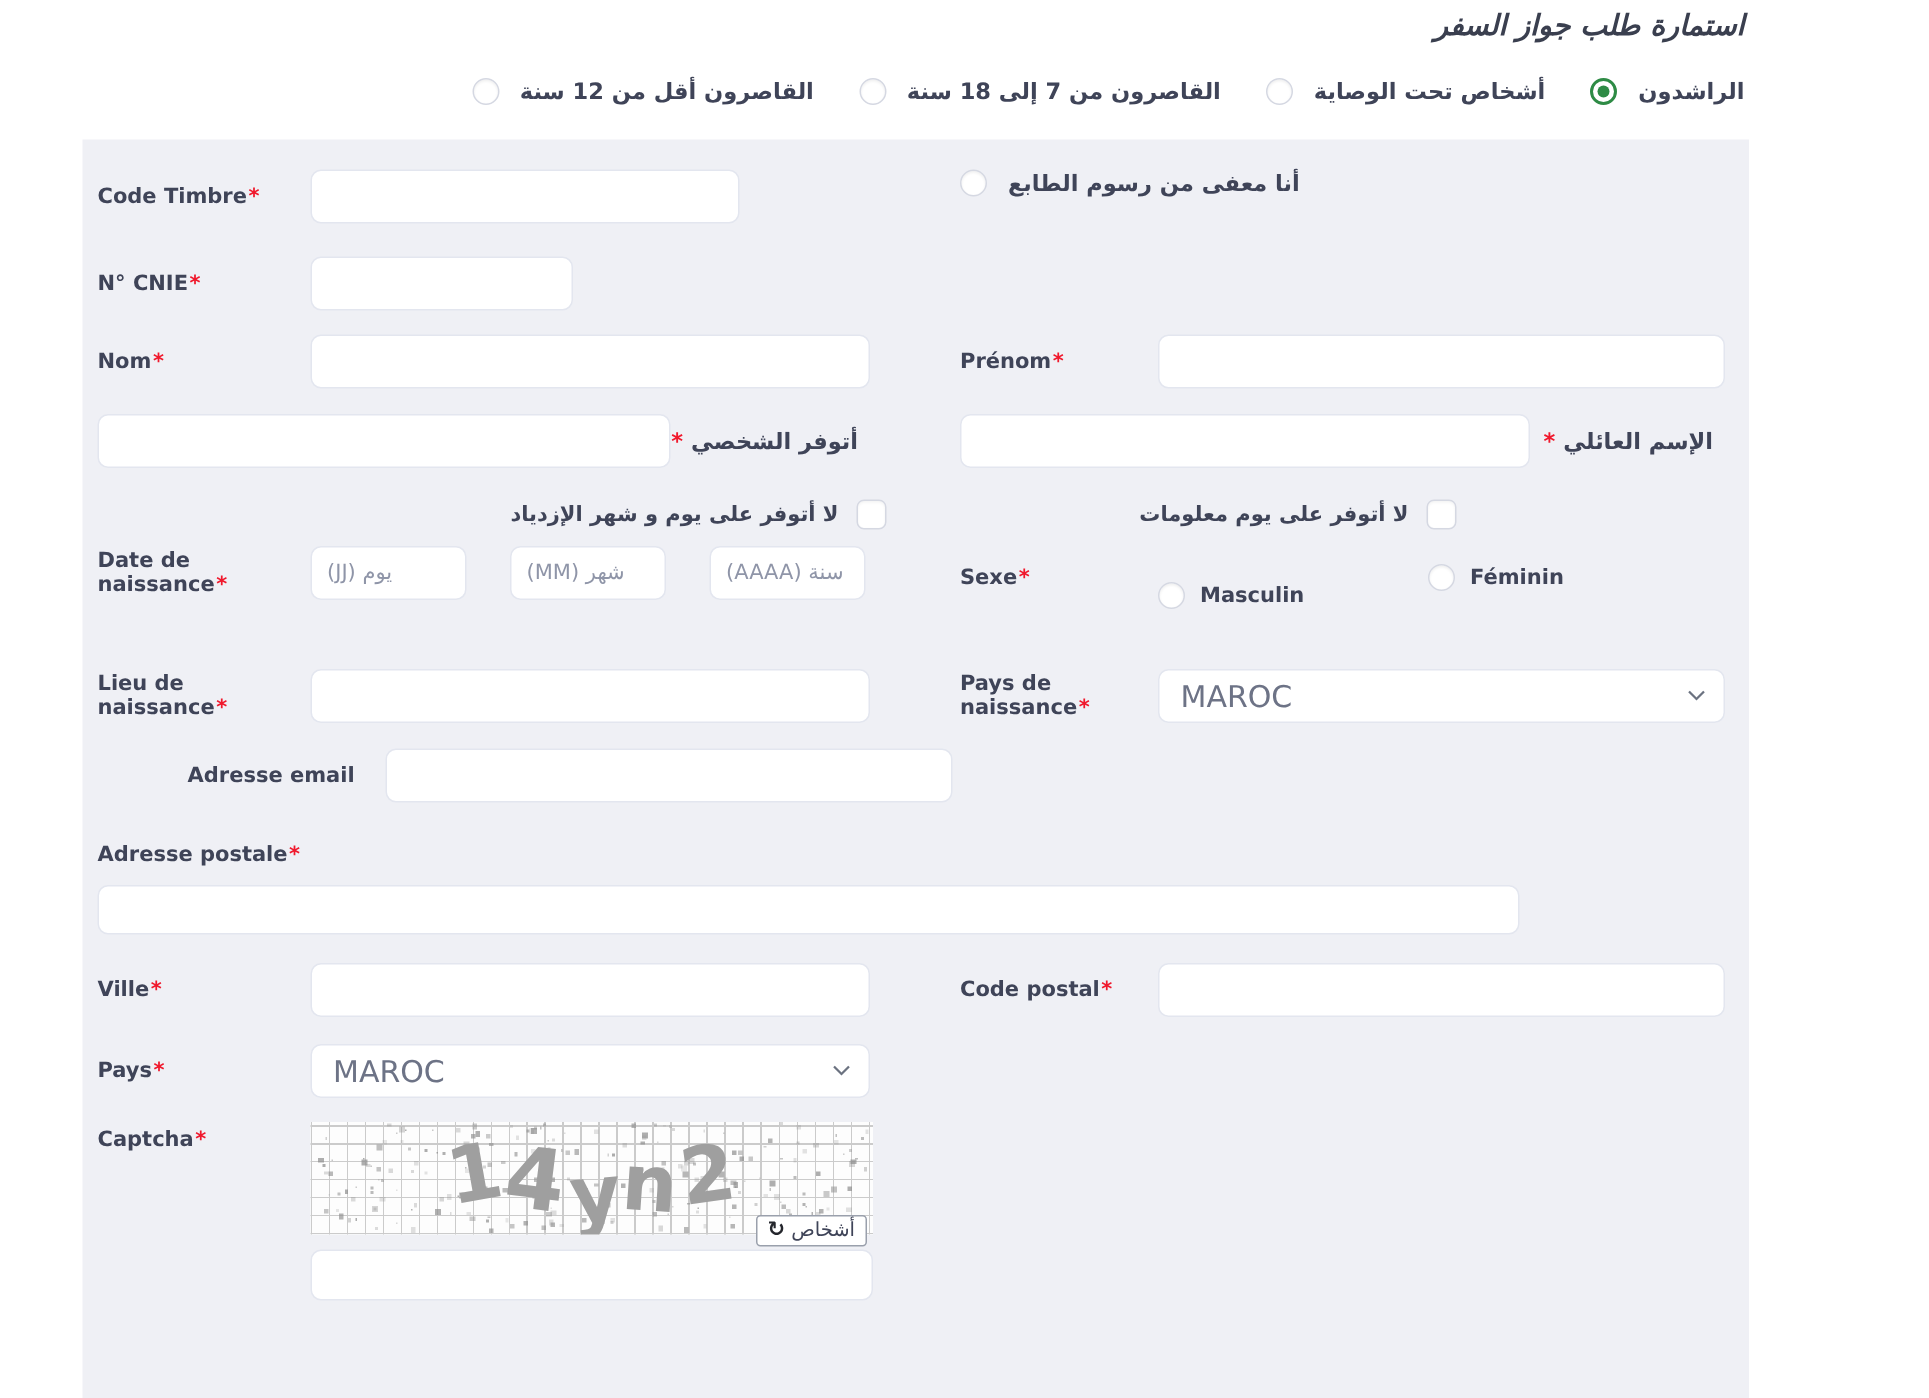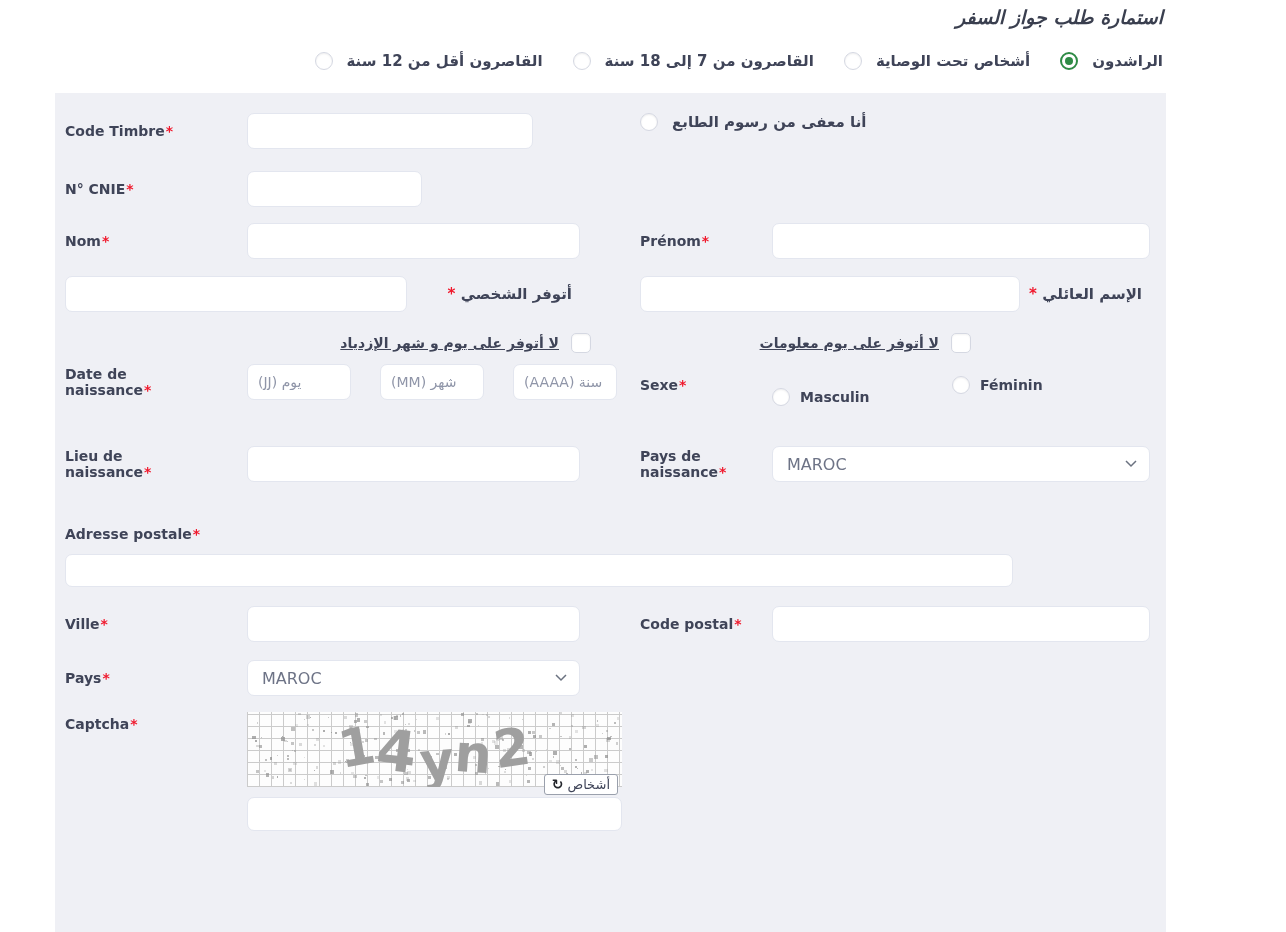--- a/index.html
+++ b/index.html
@@ -34,21 +34,21 @@
     position:absolute; left:55px; top:93px; width:1111px; height:839px;
     background:#eff0f5; padding:20px 10px 0;
   }
   .section-header {
     height:30px; background:#e9e9e4; display:flex; align-items:center;
     padding:0 10px; margin-bottom:22px;
   }
   .section-header span { font-size:15px; font-weight:700; color:#23262f; }
 
   .row { display:flex; margin-bottom:16px; align-items:flex-start; }
-  .col-l { width:515px; display:flex; align-items:center;gap:40px; }
+  .col-l { width:515px; display:flex; align-items:center; }
   .col-r { width:510px; margin-left:60px; display:flex; align-items:center; }
   .lbl { width:142px; flex-shrink:0; font-size:14px; font-weight:600; color:#3f4458; }
   .lbl-r { width:132px; flex-shrink:0; font-size:14px; font-weight:600; color:#3f4458; }
   .req { color:#f0182c; margin-left:1px; font-weight:700; }
 
   .inp {
     height:36px; border:1px solid #e3e6ef; border-radius:7px; background:#fff;
     padding:0 12px; font-size:14px; color:#3f4458; outline:none;
     font-family:inherit;
   }
@@ -63,42 +63,42 @@
   .ar-label { font-size:15px; font-weight:600; color:#3f4458; white-space:nowrap; }
   .stamp-grp { gap:14px; }
 
   .lbl-ar-wrap { flex:1; display:flex; justify-content:flex-end; padding-right:8px; }
 
   
   .row-checks { align-items:center; height:20px; }
   .chk-grp { display:flex; align-items:center; justify-content:flex-end; gap:12px; }
   .chk-grp.g1 { width:526px; }
   .chk-grp.g2 { width:380px; }
-  .chk-label { font-size:14px; font-weight:600; color:#3f4458; white-space:nowrap;text-decoration:underline; }
+  .chk-label { font-size:14px; font-weight:600; color:#3f4458; white-space:nowrap; }
   .checkbox {
     width:20px; height:20px; border-radius:5px; border:1px solid #d5d8e2;
     background:#fff; box-shadow:inset 0 1px 2px rgba(0,0,0,.05); flex-shrink:0; cursor:pointer;
   }
 
   
   .date-grp { display:flex; gap:29px; }
   .date-inp { width:104px; padding:0 10px; text-align:left; }
 
   
   .sexe-grp { display:flex; align-items:center; gap:10px; }
   .sexe-grp.first { width:180px;margin-top:24px; }
   .sexe-label { font-size:14px; font-weight:600; color:#3f4458; }
 
   
   .select {
     height:36px; background:#fff; border:1px solid #e3e6ef; border-radius:7px;
     display:flex; align-items:center; justify-content:space-between;
     padding:0 12px 0 14px; cursor:pointer;
   }
-  .select-value { font-size:16px; color:#6d7386; }
+  .select-value { font-size:20px; color:#6d7386; }
 
   
   .prefix {
     width:104px; height:36px; background:#ebebeb; border:1px solid #d2d2d2;
     border-radius:7px; display:flex; align-items:center; padding-left:16px;
     color:#6e6e6e; font-size:14px; margin-right:28px; flex-shrink:0;
   }
 
   .addr-label-row { margin-bottom:12px; font-size:14px; font-weight:600; }
   .addr-input { height:33px; }
@@ -256,20 +256,24 @@
       <div class="select w378">
         <span class="select-value">MAROC</span>
         <svg width="12" height="8" viewBox="0 0 12 8">
             <path d="M1 1l5 5 5-5" stroke="#6b7280" stroke-width="1.5" fill="none"></path>
           </svg>
       </div>
     </div>
   </div>
 
   <div class="row mb27">
+    <div class="col-r">
+      <span class="lbl-r">Adresse email</span>
+      <input class="inp w378" style="">
+    </div>
   </div>
 
   <div class="addr-label-row"><span>Adresse postale</span><span class="req">*</span></div>
   <div class="row mb19">
     <input class="inp w948 addr-input" style="">
   </div>
 
   <div class="row mb18">
     <div class="col-l">
       <span class="lbl"><span>Ville</span><span class="req">*</span></span>

